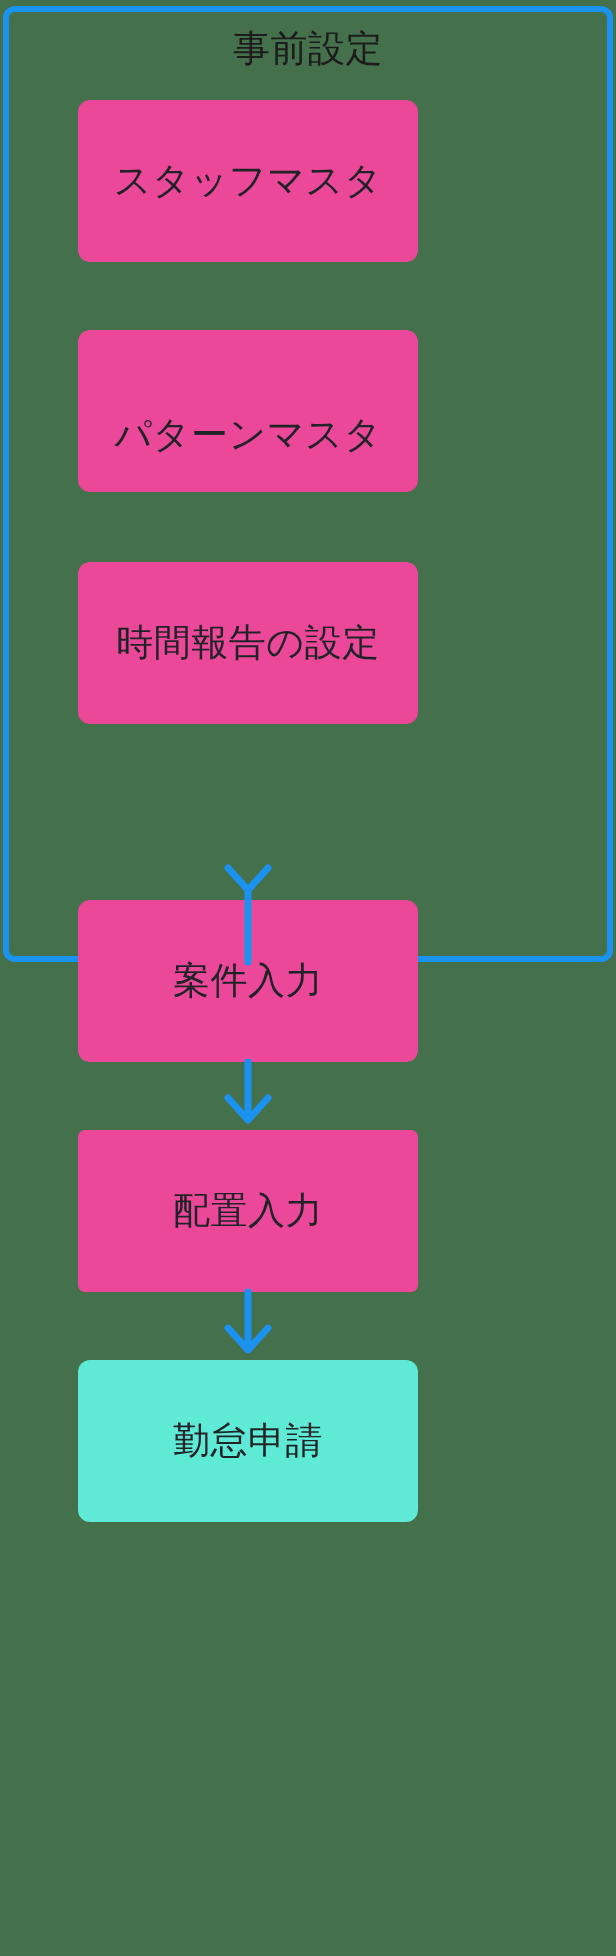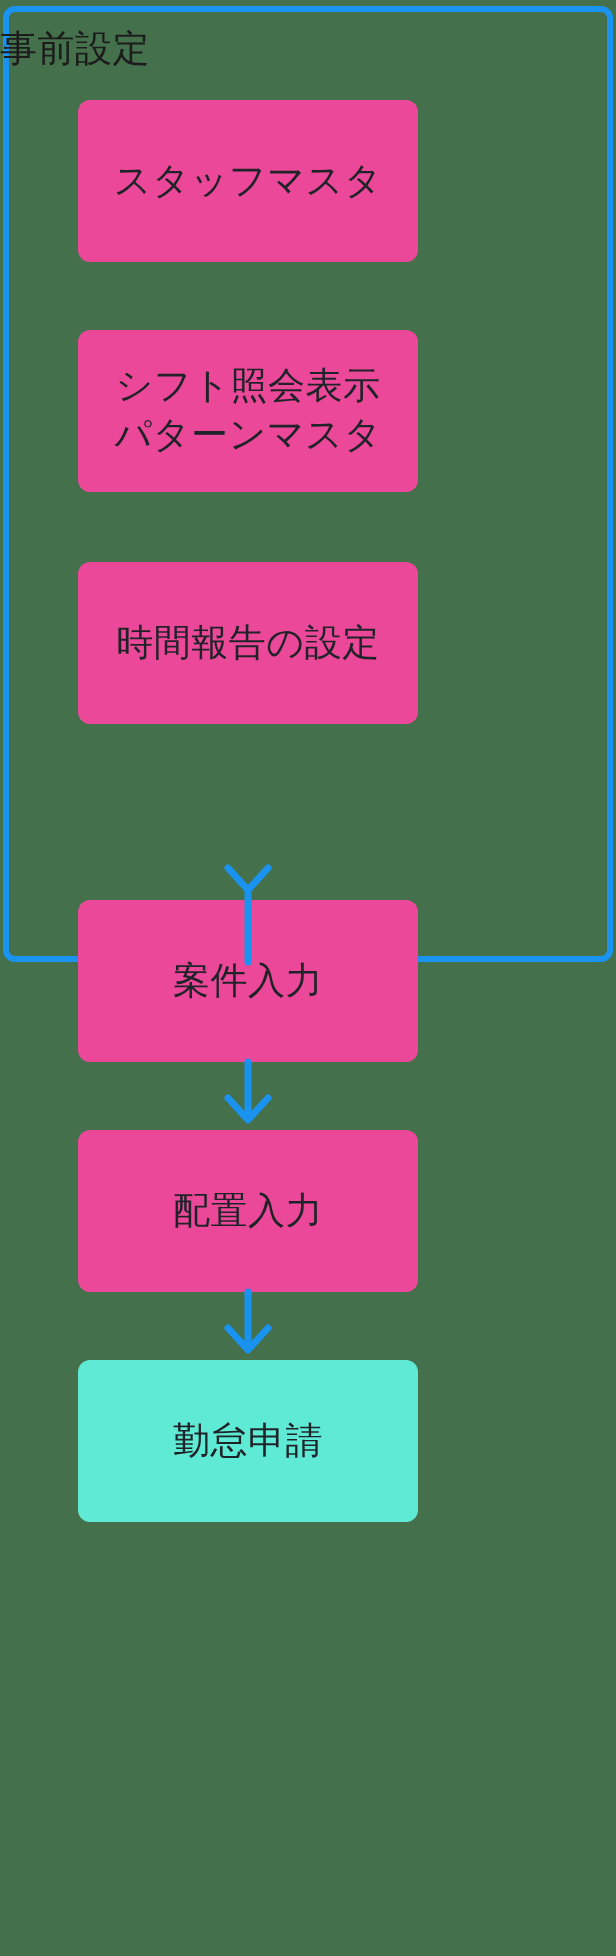--- a/index.html
+++ b/index.html
@@ -32,20 +32,21 @@
     border: 6px solid #1a93f0;
     border-radius: 12px;
     background: transparent;
   }
 
   .group-title {
     position: absolute;
     left: 0;
     top: 26px;
     width: 100%;
+    text-align: center;
     font-size: 37px;
     line-height: 1.25;
     color: #1c1c1c;
     letter-spacing: 0.5px;
     font-weight: 400;
   }
 
   
   .node {
     position: absolute;
@@ -64,21 +65,21 @@
   .node.blue  { background: #ec4899; }
   .node.amber { background: #5eead4; }
 
   .node-label { display: block; width: 100%; padding: 0 6px; }
 
   
   #node-staff-master   { left: 78px;  top: 100px;  width: 340px; height: 162px; }
   #node-shift-pattern  { left: 78px;  top: 330px;  width: 340px; height: 162px; }
   #node-time-report    { left: 78px;  top: 562px;  width: 340px; height: 162px; }
   #node-case-input     { left: 78px;  top: 900px;  width: 340px; height: 162px; }
-  #node-assign-input   { left: 78px;  top: 1130px; width: 340px; height: 162px; }
+  #node-assign-input   { left: 78px;  top: 1130px; width: 340px; height: 162px; border-radius: 7px; }
   #node-attendance     { left: 78px;  top: 1360px; width: 340px; height: 162px; }
 
   
   .arrow-layer {
     position: absolute;
     left: 0; top: 0;
     width: 616px;
     height: 1956px;
     pointer-events: none;
   }
@@ -90,21 +91,21 @@
 
   <div class="group-box"></div>
   <div class="group-title">事前設定</div>
 
   <div class="node blue" id="node-staff-master">
     <span class="node-label">スタッフマスタ</span>
   </div>
 
   <div class="node blue" id="node-shift-pattern">
     <span class="node-label">
-      <span>シフト照会表示</span><br>
+      <br>
       <span>パターンマスタ</span>
     </span>
   </div>
 
   <div class="node blue" id="node-case-input">
     <span class="node-label">案件入力</span>
   </div>
 
   <div class="node blue" id="node-time-report">
     <span class="node-label">時間報告の設定</span>

